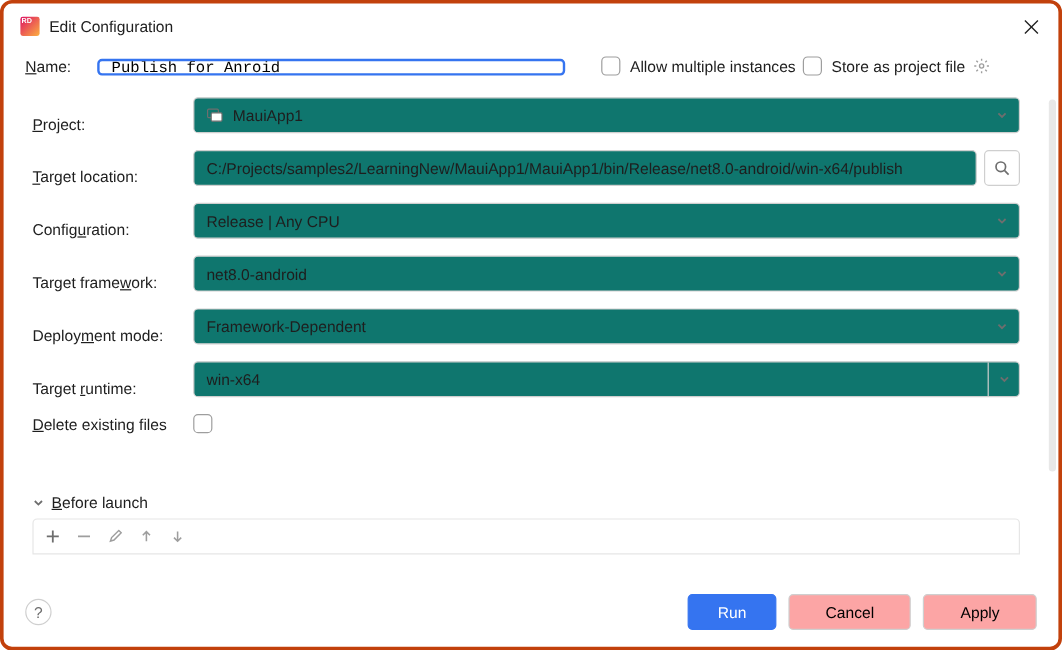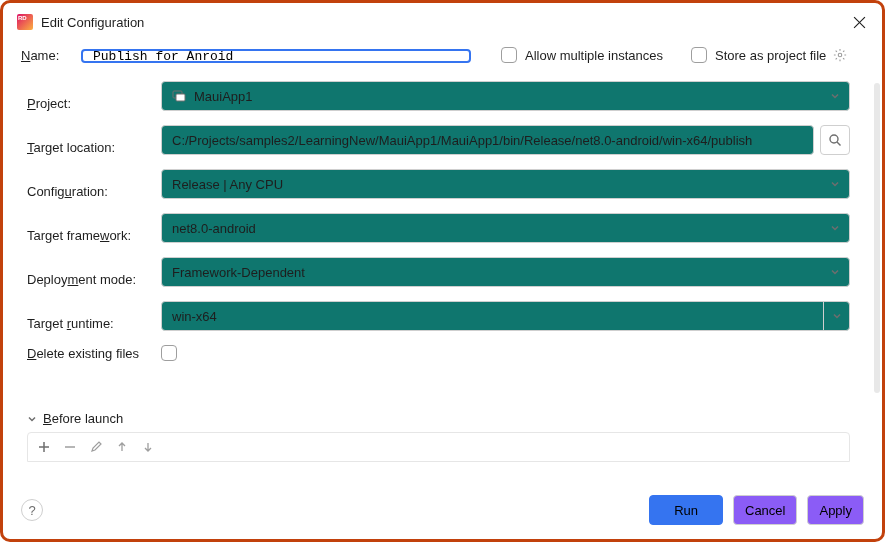--- a/index.html
+++ b/index.html
@@ -187,32 +187,32 @@
       border: 1px solid #cfcfcf;
       border-radius: 50%;
       display: flex; align-items: center; justify-content: center;
       font-size: 13px;
       color: #6e6e6e;
       cursor: pointer;
     }
     .spacer { flex: 1; }
     .btn {
       height: 30px;
-      padding: 0 11px;
+      padding: 0 30px;
       border: 1px solid #cfcfcf;
       border-radius: 4px;
-      background: #8b5cf6;
+      background: #fca5a5;
       font-size: 13px;
       cursor: pointer;
       font-family: inherit;
     }
     .btn.primary {
       background: #3574f0;
       border-color: #3574f0;
-      color: #000000;
+      color: #ffffff;
       padding: 0 24px;
     }
   </style>
 </head>
 <body>
 
 <div class="dialog">
   <div class="titlebar">
     <div class="app-icon"></div>
     <div class="dialog-title">Edit Configuration</div>
@@ -226,21 +226,21 @@
 
   <div class="content">
 
     <div class="row">
       <div class="label"><span class="u">N</span><span>ame:</span></div>
       <input class="name-input" type="text" value="Publish for Anroid" style="">
       <div class="checkbox-group">
         <div class="cb"></div>
         <span>Allow multiple instances</span>
       </div>
-      <div class="checkbox-group" style="margin-left:28px">
+      <div class="checkbox-group" style="margin-left:6px">
         <div class="cb"></div>
         <span>Store as project file</span>
         <div class="gear-icon">
           <svg viewBox="0 0 16 16" fill="none" stroke="#9e9e9e" stroke-width="1.3">
               <circle cx="8" cy="8" r="2"></circle>
               <path d="M8 1v2M8 13v2M1 8h2M13 8h2M3 3l1.5 1.5M11.5 11.5L13 13M13 3l-1.5 1.5M4.5 11.5L3 13"></path>
             </svg>
         </div>
       </div>
     </div>

